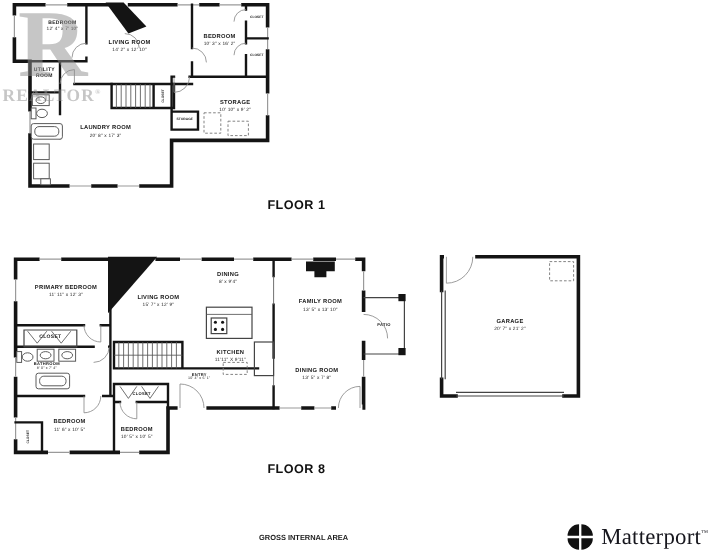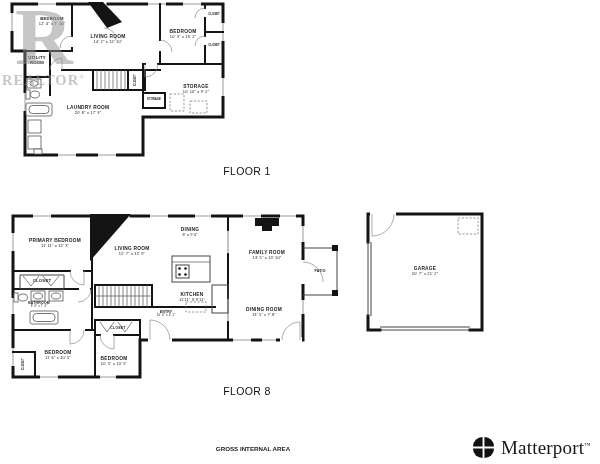--- a/index.html
+++ b/index.html
@@ -18,21 +18,21 @@
   .win{stroke:#9a9a9a;stroke-width:1;fill:none;}
   .lbl{position:absolute;transform:translate(-50%,-50%);text-align:center;color:#1a1a1a;white-space:nowrap;}
   .lbl .rn{font-size:4.8px;font-weight:700;letter-spacing:.25px;line-height:5.6px;}
   .lbl .rd{font-size:4px;font-weight:400;letter-spacing:.15px;line-height:4.8px;color:#222;}
   .lbl.sm .rn{font-size:3.4px;line-height:4px;}
   .lbl.sm .rd{font-size:3px;line-height:3.6px;}
   .lbl.xs .rn{font-size:2.8px;line-height:3.2px;letter-spacing:0;}
   .lbl.md .rn{font-size:4.2px;line-height:4.8px;}
   .lbl.rot{transform:translate(-50%,-50%) rotate(-90deg);}
   .wrapn .rn{white-space:normal;width:30px;}
-  .floor-title{position:absolute;transform:translate(-50%,-50%);font-size:10.5px;font-weight:400;
+  .floor-title{position:absolute;transform:translate(-50%,-50%);font-size:10.5px;font-weight:700;
                letter-spacing:.4px;color:#111;}
   .footer{position:absolute;left:253px;top:430px;transform:translateX(-50%);text-align:center;
           color:#1c1c1c;font-size:6.2px;font-weight:700;line-height:7.3px;white-space:pre;}
   .realtor{position:absolute;left:2px;top:4px;width:96px;opacity:.5;color:#8f8f8f;
            font-family:"Liberation Serif",serif;}
   .realtor .bigr{font-size:80px;font-weight:700;line-height:66px;margin-left:13px;}
   .realtor .word{font-size:14.5px;font-weight:700;letter-spacing:1px;margin-top:2px;}
   .realtor .word sup{font-size:6px;}
   .matterport{position:absolute;left:472px;top:436px;display:flex;align-items:center;gap:6px;}
   .matterport .mtext{font-family:"Liberation Serif",serif;font-size:19px;color:#16161d;letter-spacing:.2px;}

